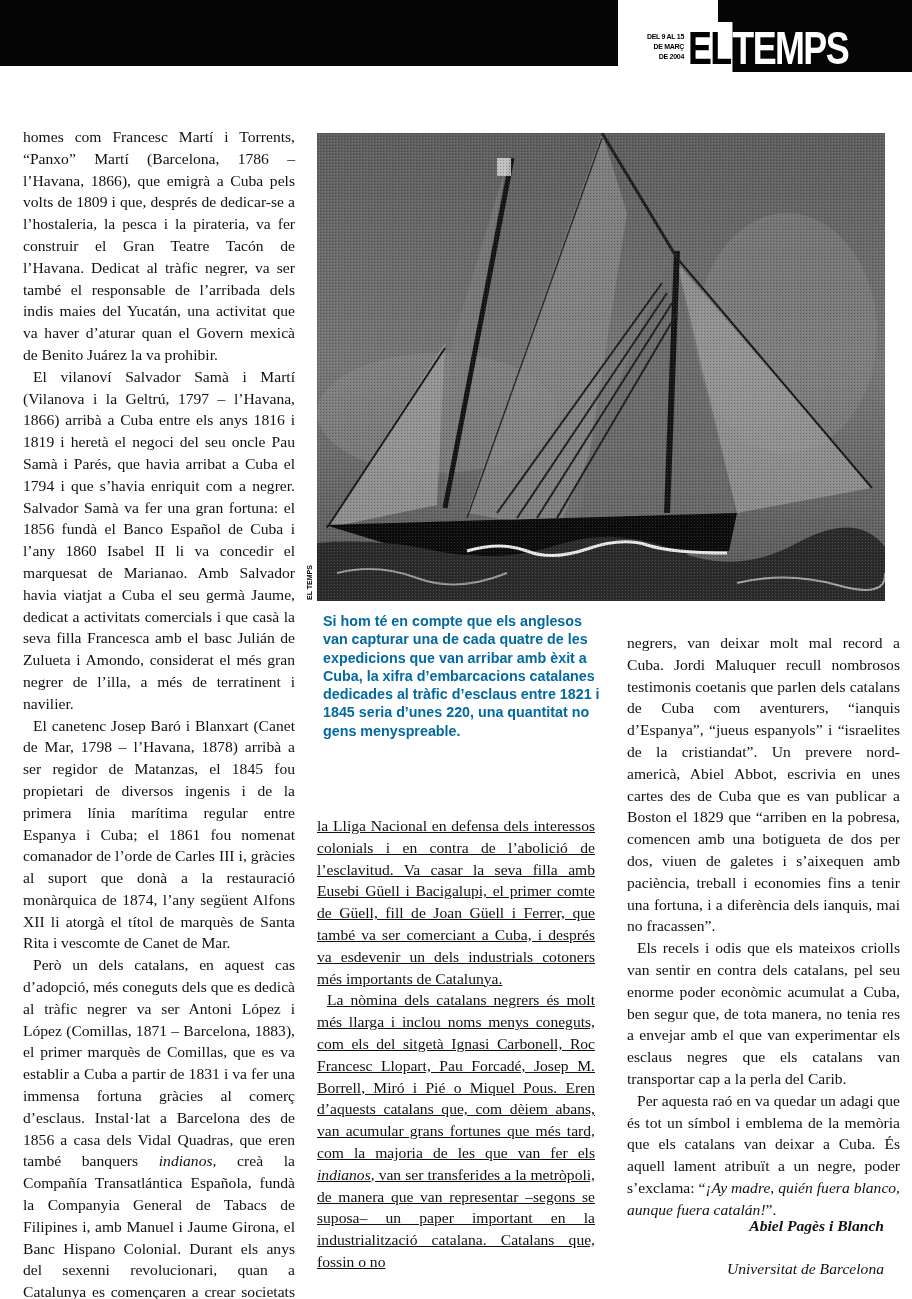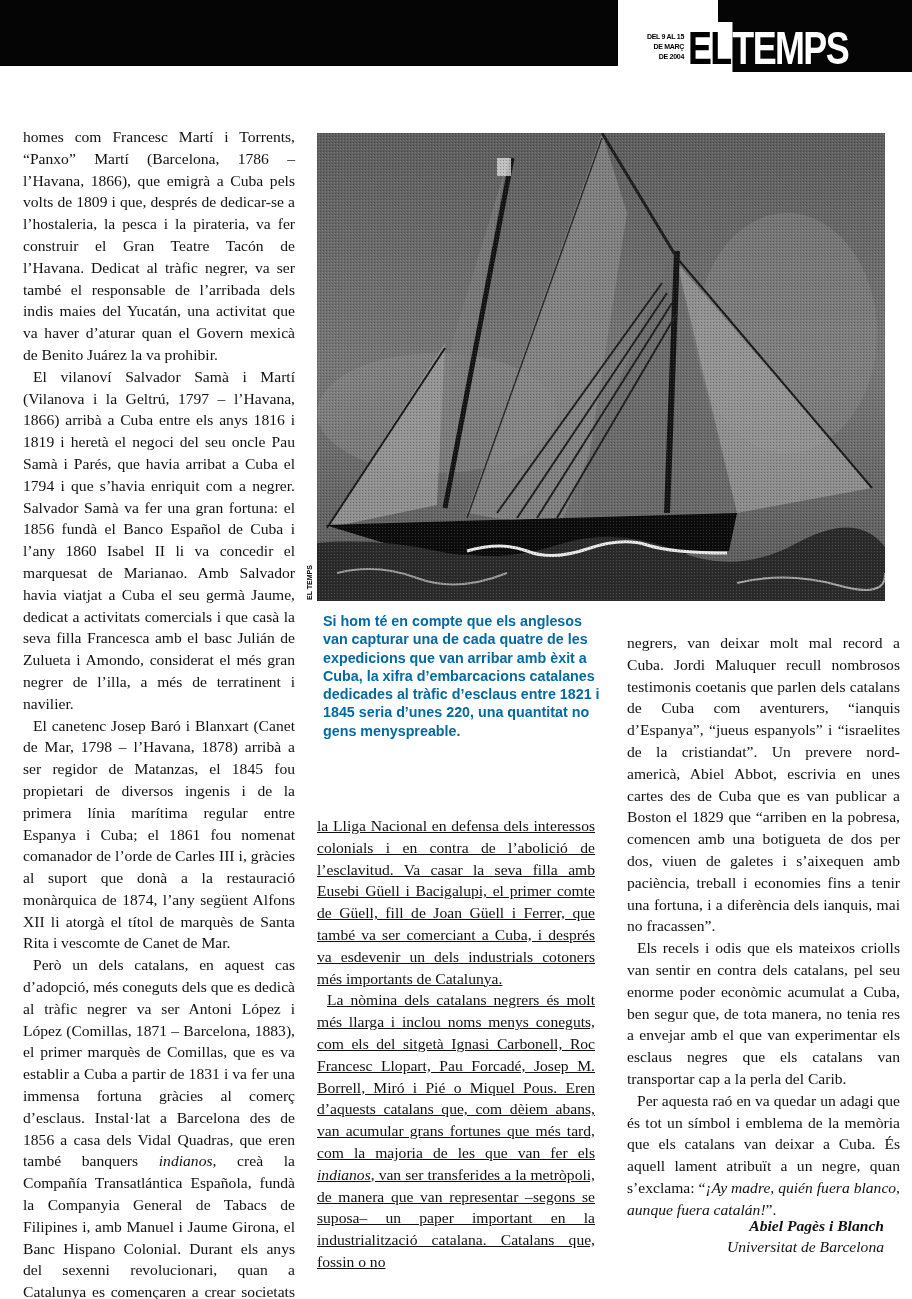--- a/index.html
+++ b/index.html
@@ -65,21 +65,21 @@
     font-family: "Liberation Sans", "DejaVu Sans", sans-serif;
     font-weight: bold; font-size: 14.3px; line-height: 18.3px; color: #0369a1; margin-left: 8px;
   }
 
   
   .signature {
     position: absolute; left: 611px; top: 1215px; width: 273px; text-align: right;
     font-size: 15.6px; line-height: 21px;
   }
   .author { font-weight: bold; font-style: italic; }
-  .affil { font-style: italic; }
+  .affil { font-style: italic; margin-top: 22px; }
 </style>
 </head>
 <body>
 
 <div class="band-left"></div>
 <div class="masthead-white"></div>
 <div class="band-right"></div>
 <div class="date-block">
   <div>DEL 9 AL 15</div>
   <div>DE MARÇ</div>
@@ -144,19 +144,19 @@
 <div class="pullquote">Si hom té en compte que els anglesos van capturar una de cada quatre de les expedicions que van arribar amb èxit a Cuba, la xifra d’embarcacions catalanes dedicades al tràfic d’esclaus entre 1821 i 1845 seria d’unes 220, una quantitat no gens menyspreable.</div>
 
 <div class="col col2">
   <p>la Lliga Nacional en defensa dels interessos colonials i en contra de l’abolició de l’esclavitud. Va casar la seva filla amb Eusebi Güell i Bacigalupi, el primer comte de Güell, fill de Joan Güell i Ferrer, que també va ser comerciant a Cuba, i després va esdevenir un dels industrials cotoners més importants de Catalunya.</p>
   <p class="indent"><span>La nòmina dels catalans negrers és molt més llarga i inclou noms menys coneguts, com els del sitgetà Ignasi Carbonell, Roc Francesc Llopart, Pau Forcadé, Josep M. Borrell, Miró i Pié o Miquel Pous. Eren d’aquests catalans que, com dèiem abans, van acumular grans fortunes que més tard, com la majoria de les que van fer els </span><em>indianos</em><span>, van ser transferides a la metròpoli, de manera que van representar –segons se suposa– un paper important en la industrialització catalana. Catalans que, fossin o no</span></p>
 </div>
 
 <div class="col col3">
   <p>negrers, van deixar molt mal record a Cuba. Jordi Maluquer recull nombrosos testimonis coetanis que parlen dels catalans de Cuba com aventurers, “ianquis d’Espanya”, “jueus espanyols” i “israelites de la cristiandat”. Un prevere nord-americà, Abiel Abbot, escrivia en unes cartes des de Cuba que es van publicar a Boston el 1829 que “arriben en la pobresa, comencen amb una botigueta de dos per dos, viuen de galetes i s’aixequen amb paciència, treball i economies fins a tenir una fortuna, i a diferència dels ianquis, mai no fracassen”.</p>
   <p class="indent">Els recels i odis que els mateixos criolls van sentir en contra dels catalans, pel seu enorme poder econòmic acumulat a Cuba, ben segur que, de tota manera, no tenia res a envejar amb el que van experimentar els esclaus negres que els catalans van transportar cap a la perla del Carib.</p>
-  <p class="indent"><span>Per aquesta raó en va quedar un adagi que és tot un símbol i emblema de la memòria que els catalans van deixar a Cuba. És aquell lament atribuït a un negre, quan s’exclama: “</span><em>¡Ay madre, quién fuera blanco, aunque fuera catalán!</em><span>”.</span></p>
+  <p class="indent"><span>Per aquesta raó en va quedar un adagi que és tot un símbol i emblema de la memòria que els catalans van deixar a Cuba. És aquell lament atribuït a un negre, poder s’exclama: “</span><em>¡Ay madre, quién fuera blanco, aunque fuera catalán!</em><span>”.</span></p>
 </div>
 
 <div class="signature">
   <div class="author">Abiel Pagès i Blanch</div>
   <div class="affil">Universitat de Barcelona</div>
 </div>
 
 </body></html>

